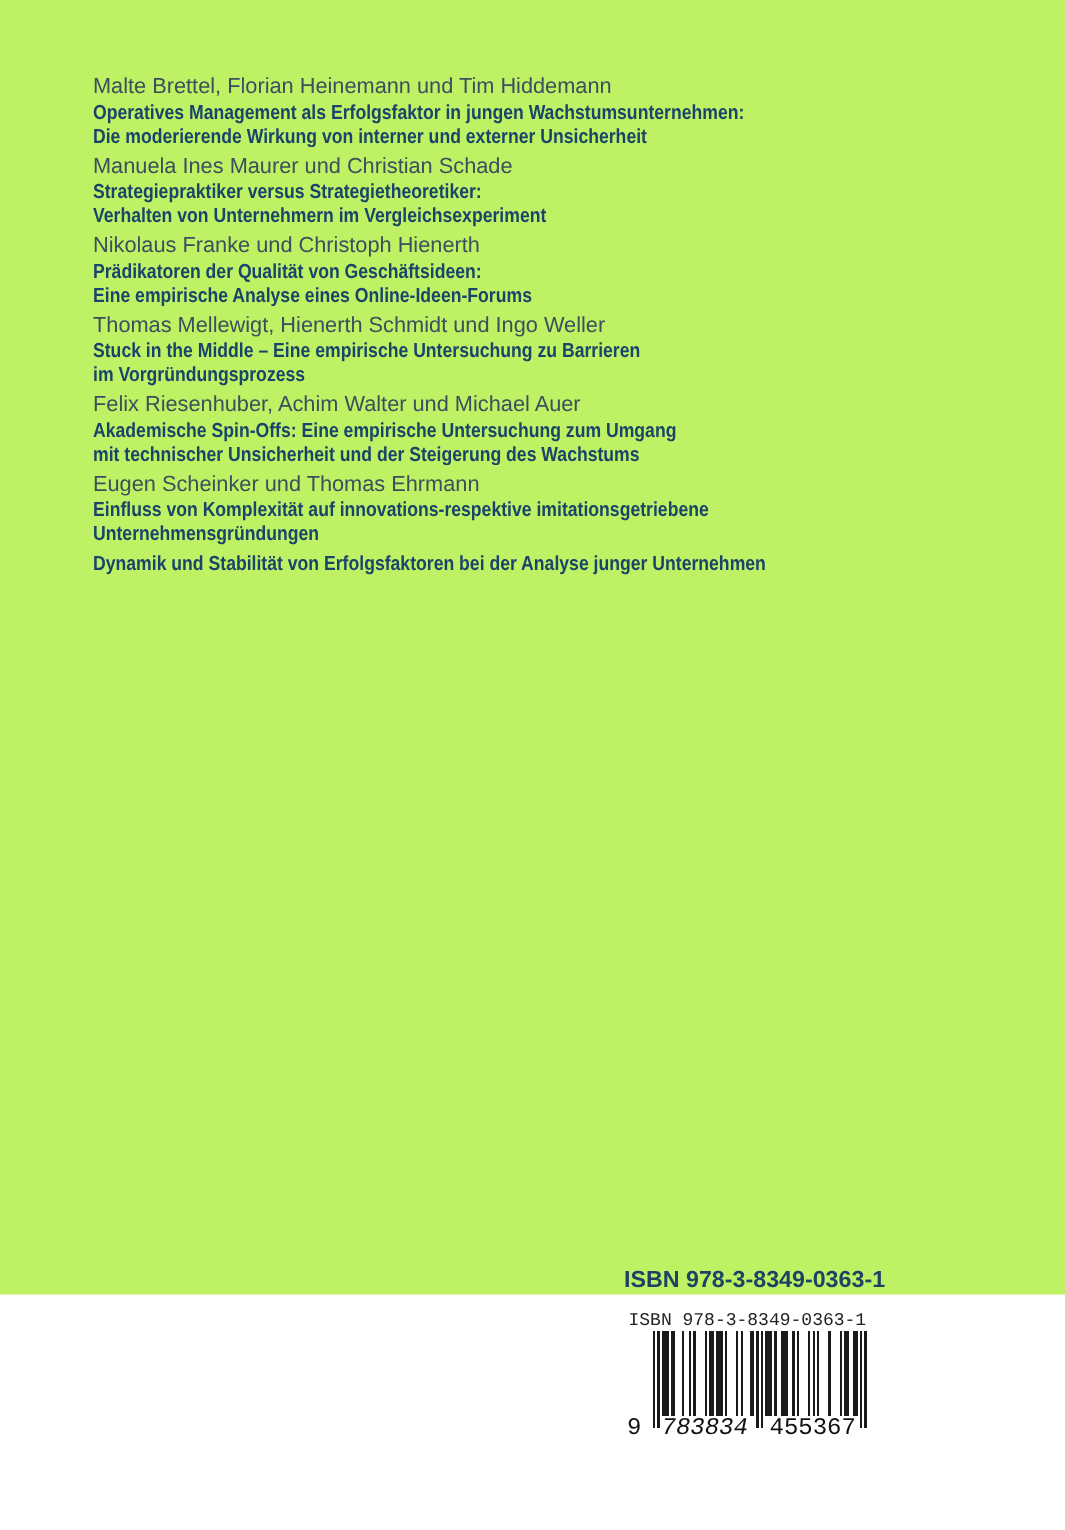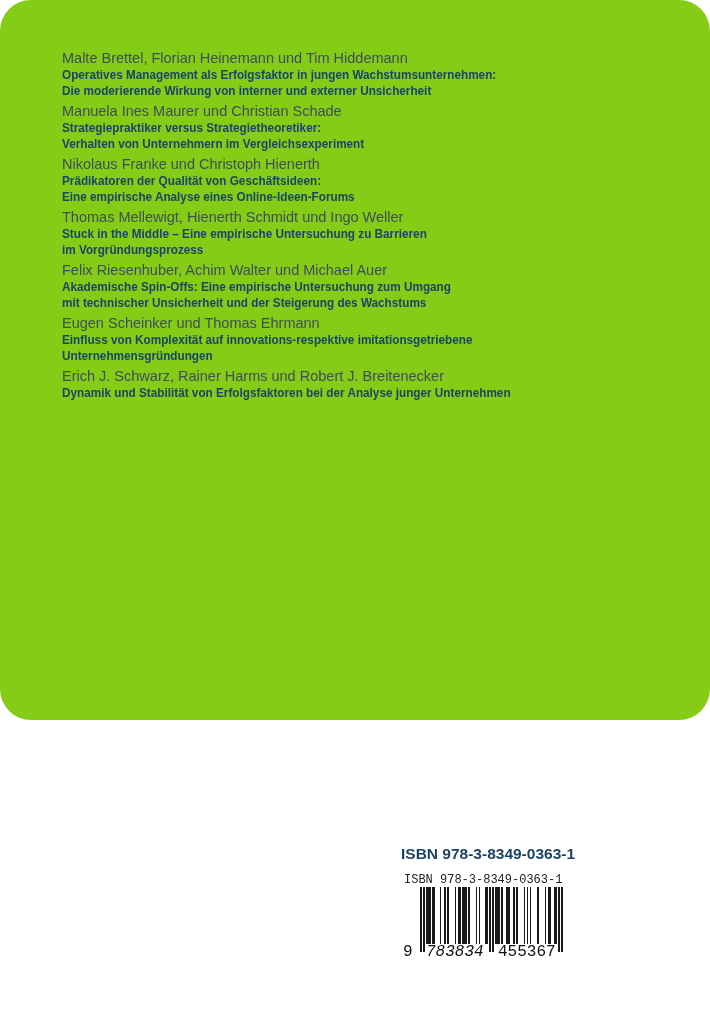--- a/index.html
+++ b/index.html
@@ -3,41 +3,41 @@
 <meta charset="utf-8">
 <style>
   html,body{margin:0;padding:0;}
   body{
     width:710px;height:1020px;
     background:#ffffff;
     font-family:"Liberation Sans",sans-serif;
     overflow:hidden;
     position:relative;
   }
-  .cover{position:relative;width:710px;height:720px;background:#84cc16;border-radius:31px;}
+  .cover{position:relative;width:710px;height:863px;background:#bef264;}
 
   
   .contrib-list{position:absolute;left:62px;top:50px;width:560px;}
   .block{margin-bottom:4px;}
   .authors{
     font-size:14.5px;line-height:17px;
     color:#3d4e5c;font-weight:400;
     white-space:pre-line;
   }
   .title{
     font-size:13.5px;line-height:16px;
     color:#1a4469;font-weight:700;
     white-space:pre-line;
     transform:scaleX(0.87);
     transform-origin:0 50%;
     letter-spacing:0px;
   }
 
   
-  .isbn-area{position:absolute;left:395px;top:845px;width:200px;height:130px;}
+  .isbn-area{position:absolute;left:410px;top:845px;width:200px;height:130px;}
   .isbn-heading{
     position:absolute;left:6px;top:0;
     font-size:15.5px;font-weight:700;color:#1d4263;
     white-space:nowrap;
   }
   .barcode-label{
     position:absolute;left:9px;top:28px;
     font-family:"Liberation Mono",monospace;
     font-size:12px;color:#222222;
     white-space:nowrap;letter-spacing:0px;
@@ -90,21 +90,20 @@
 mit technischer Unsicherheit und der Steigerung des Wachstums</div>
     </div>
 
     <div class="block">
       <div class="authors">Eugen Scheinker und Thomas Ehrmann</div>
       <div class="title">Einfluss von Komplexität auf innovations-respektive imitationsgetriebene
 Unternehmensgründungen</div>
     </div>
 
     <div class="block">
-      <div class="authors">Erich J. Schwarz, Rainer Harms und Robert J. Breitenecker</div>
       <div class="title">Dynamik und Stabilität von Erfolgsfaktoren bei der Analyse junger Unternehmen</div>
     </div>
 
   </div>
 
   <div class="isbn-area">
     <div class="isbn-heading">ISBN 978-3-8349-0363-1</div>
     <div class="barcode-label">ISBN 978-3-8349-0363-1</div>
     <svg id="ean-bars" class="ean-svg" width="143" height="65" viewBox="0 0 142.5 65" shape-rendering="crispEdges" fill="#1a1a1a">
         <rect x="0" y="0" width="1.5" height="65"></rect>

